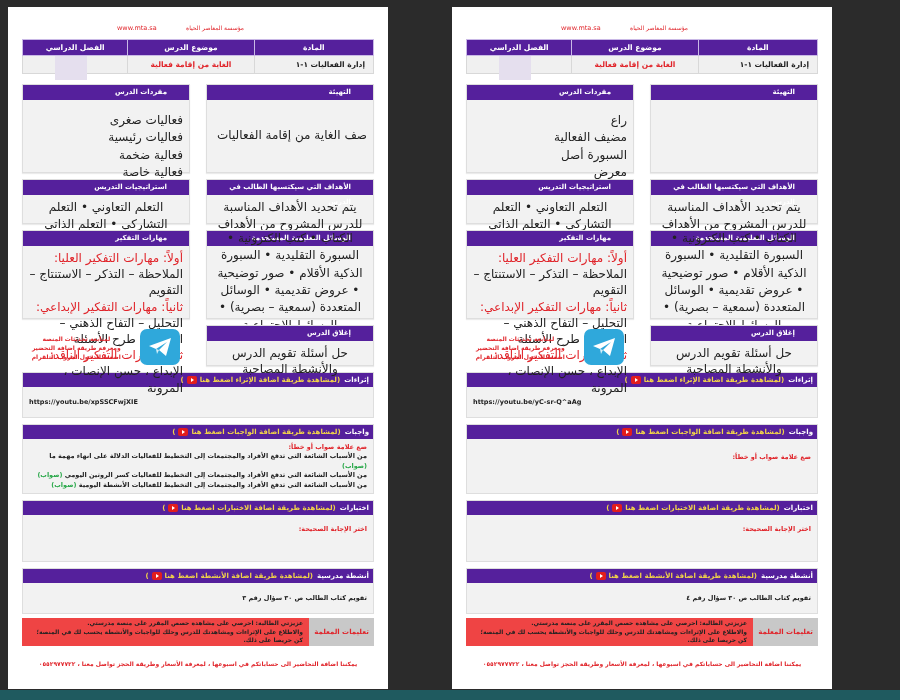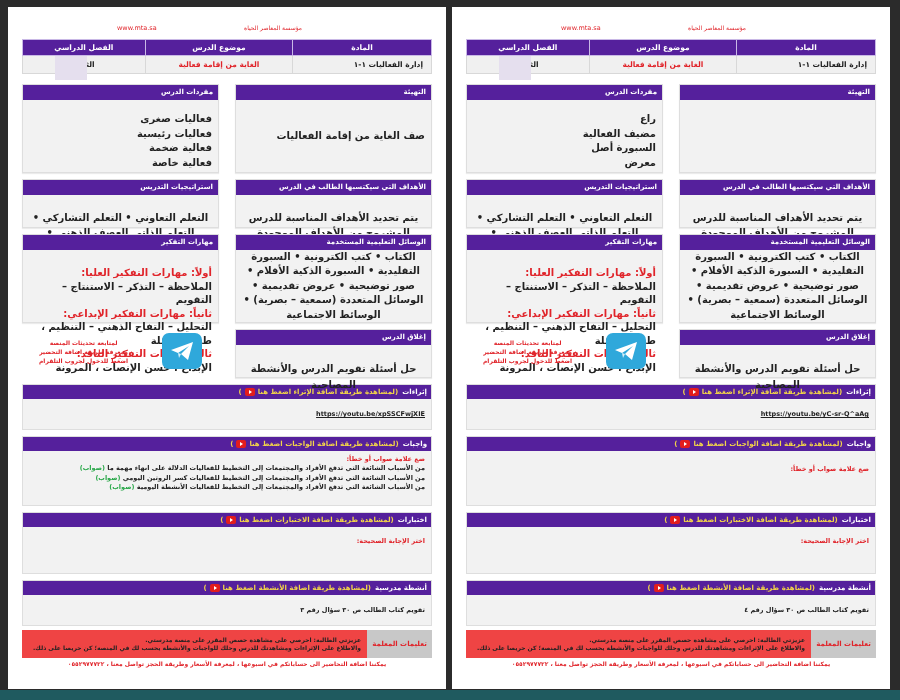--- a/index.html
+++ b/index.html
@@ -7,21 +7,21 @@
   body {
     background: #2b2b2b;
     font-family: "DejaVu Sans", sans-serif;
     position: relative;
   }
   .bottom-bar {
     position: absolute; left: 0; right: 0; bottom: 0; height: 10px;
     background: #1f5a5f;
   }
   .page {
-    position: absolute; top: 7px; width: 438px; height: 682px;
+    position: absolute; top: 7px; width: 380px; height: 682px;
     background: #ffffff;
     direction: rtl;
     padding: 0 14px 0 14px;
   }
   .page.left { left: 8px; }
   .page.right { left: 452px; }
   .page-top {
     height: 26px; position: relative;
   }
   .page-top .org {
@@ -55,24 +55,24 @@
     display: grid; grid-template-columns: 1fr 1fr; column-gap: 16px;
     margin-top: 10px;
   }
   .card {
     background: #f2f2f2; border: 1px solid #dedede;
     box-shadow: 0 1px 1px rgba(0,0,0,0.08);
     margin-bottom: 6px;
   }
   .card .hdr {
     background: #55209c; color: #fff; font-size: 7px; font-weight: bold;
-    height: 15px; line-height: 15px; padding-right: 5px;
+    height: 15px; line-height: 15px; padding-right: 22px;
   }
   .card .body {
-    font-size: 10px; font-weight: bold; color: #222; padding: 16px 6px;
+    font-size: 12px; font-weight: normal; color: #222; padding: 4px 6px;
     line-height: 1.45;
   }
   .center { text-align: center; }
   .red { color: #e0242a; }
   .green { color: #2aa84a; }
   .telegram-row {
     display: flex; align-items: center; justify-content: space-around;
     height: 44px;
   }
   .tg-icon {
@@ -94,21 +94,21 @@
     display: inline-block; width: 10px; height: 8px; background: #e21d1d; border-radius: 2px;
     position: relative; margin: 0 3px; vertical-align: middle;
   }
   .yt::after {
     content: ""; position: absolute; left: 4px; top: 2px;
     border-left: 3px solid #fff; border-top: 2px solid transparent; border-bottom: 2px solid transparent;
   }
   .wide .body {
     font-size: 6.5px; font-weight: bold; color: #222; padding: 4px 6px; line-height: 1.45;
   }
-  .link { direction: ltr; text-align: right; color: #333; text-decoration: underline; }
+  .link { direction: ltr; color: #333; }
   .notes {
     display: flex; background: #ef4444; height: 28px; align-items: center; margin-top: -2px;
   }
   .notes .lbl {
     width: 65px; text-align: center; color: #e0242a; font-size: 7px; font-weight: bold;
     background: #c8c8c8; height: 100%; line-height: 28px;
   }
   .notes .txt {
     flex: 1; font-size: 6px; font-weight: bold; color: #222; padding: 0 6px; line-height: 1.4;
   }

